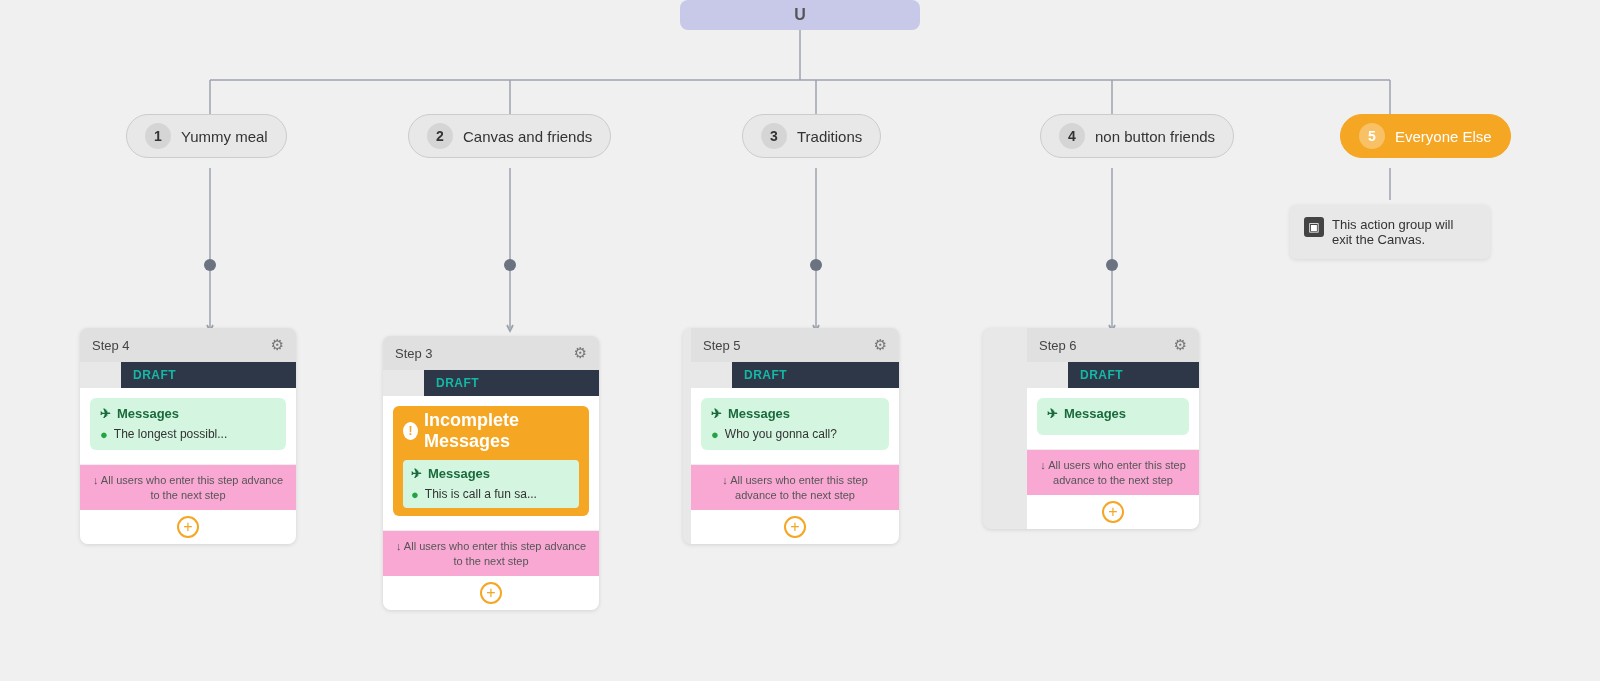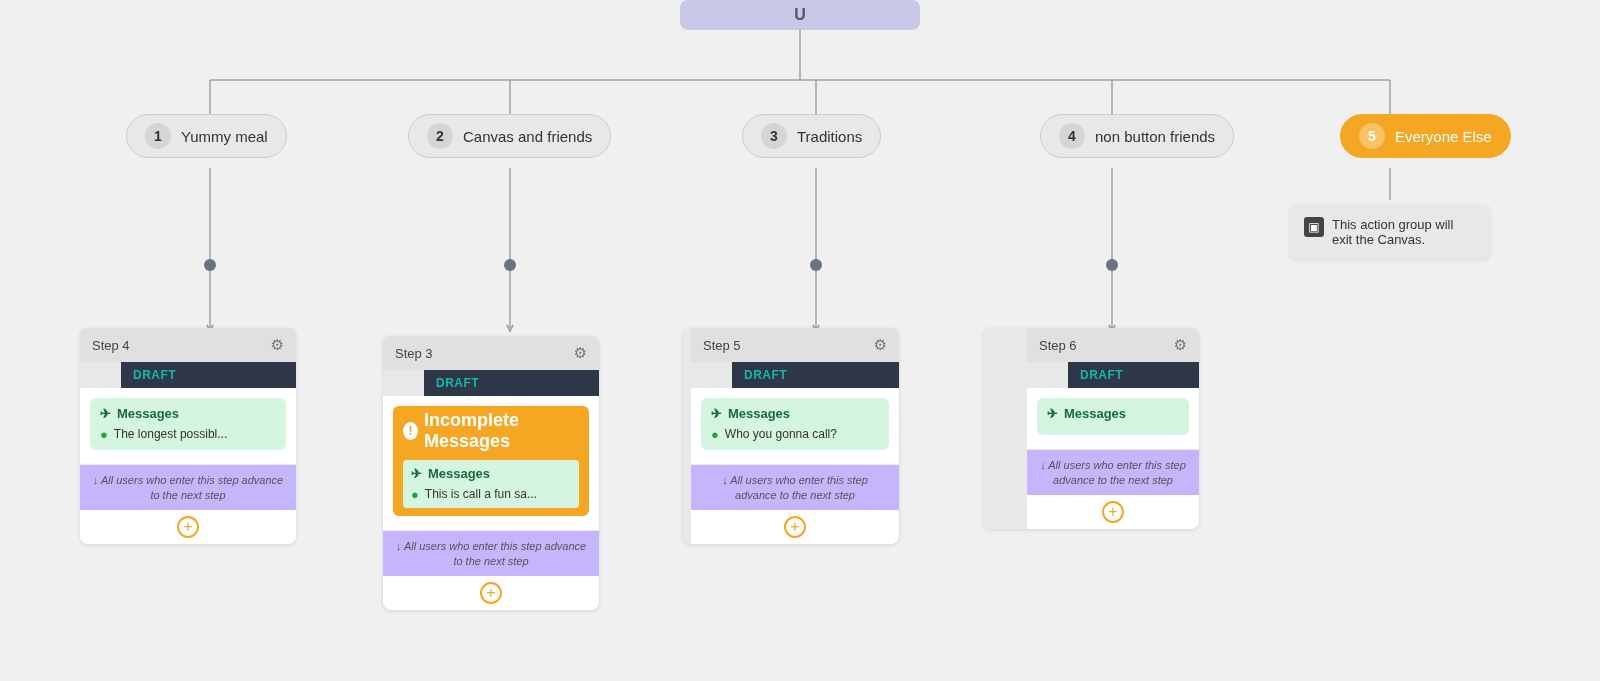--- a/index.html
+++ b/index.html
@@ -138,24 +138,23 @@
     .message-item-icon {
       flex-shrink: 0;
       font-size: 13px;
       color: #25a244;
     }
     .step-card-footer {
       padding: 8px 10px 6px;
       font-size: 11px;
       color: #555;
       text-align: center;
-      background: #c4b5fd;
+      background: #f9a8d4;
       border-top: 1px solid #eee;
       line-height: 1.4;
-      font-style: italic;
     }
     .add-btn {
       display: flex;
       align-items: center;
       justify-content: center;
       padding: 6px;
       cursor: pointer;
       background: #fff;
     }
     .add-btn-circle {

